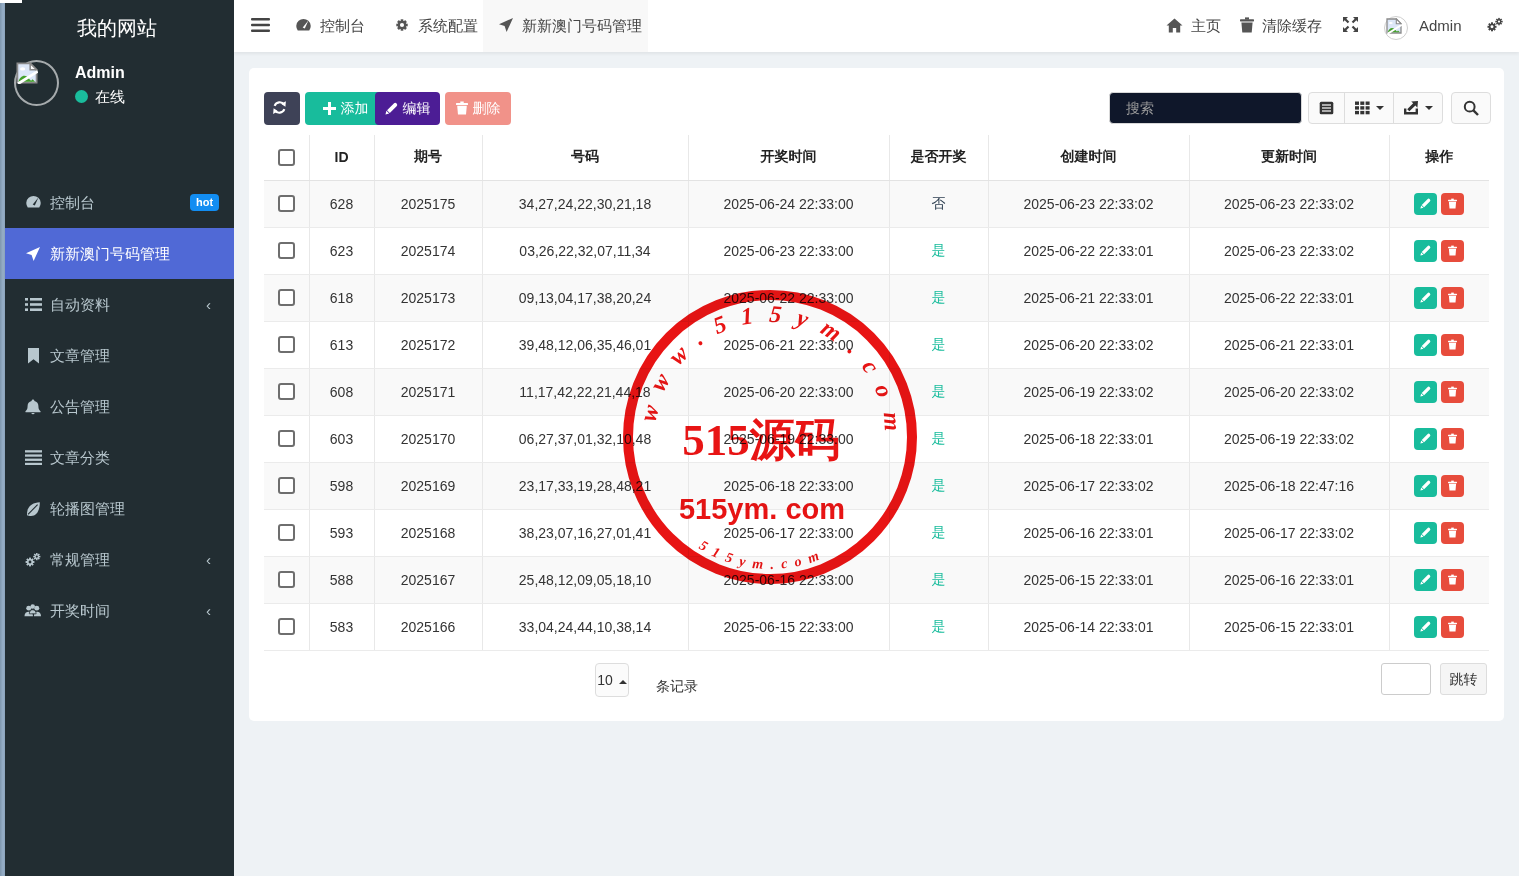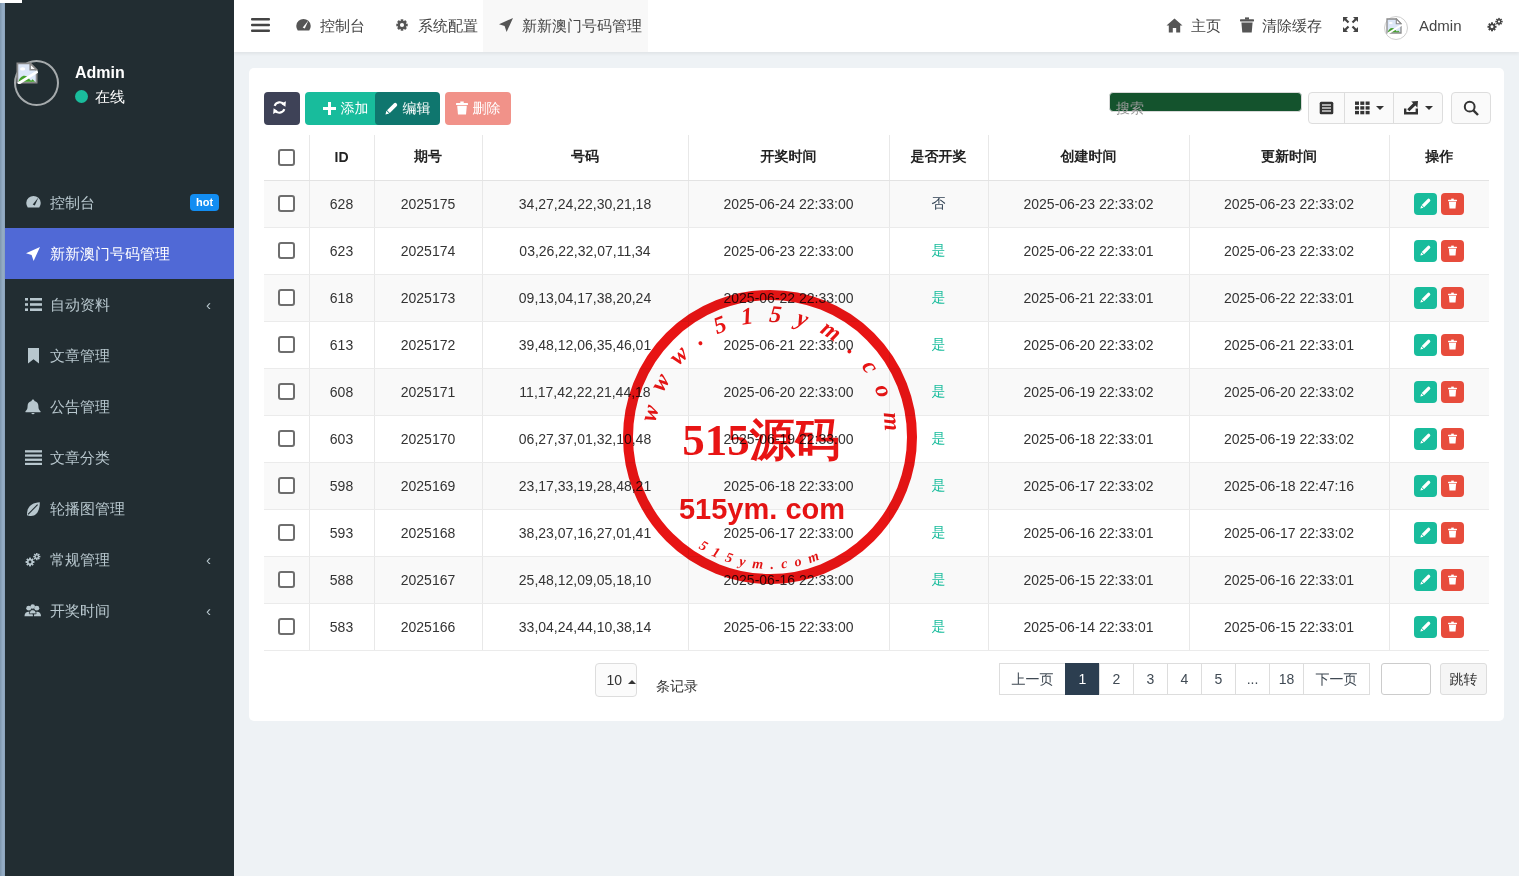--- a/index.html
+++ b/index.html
@@ -25,24 +25,24 @@
 
 #navbar{position:absolute;left:234px;top:0;width:1285px;height:52px;background:#fff;z-index:4;box-shadow:0 2px 3px rgba(0,0,0,.06)}
 .ntab{position:absolute;top:0;height:52px;line-height:52px;color:#454545;font-size:15px}
 .ntab svg{vertical-align:-2px;margin-right:8px}
 #tab-active{position:absolute;left:249px;top:0;width:165px;height:52px;background:#f8f8f8}
 
 #panel{position:absolute;left:249px;top:68px;width:1255px;height:653px;background:#fff;border-radius:5px;z-index:1}
 .btn{position:absolute;height:33px;border-radius:4px;color:#fff;font-size:14px;text-align:center;line-height:33px}
 #btn-refresh{left:15px;top:24px;width:36px;background:#3e4257}
 #btn-add{left:56px;top:24px;width:81px;background:#18bc9c}
-#btn-edit{left:126px;top:24px;width:65px;background:#0f766e}
+#btn-edit{left:126px;top:24px;width:65px;background:#4c1d95}
 #btn-del{left:196px;top:24px;width:66px;background:#f19289}
 .btn svg{vertical-align:-2px;margin-right:5px}
-#srch{position:absolute;left:860px;top:24px;width:193px;height:20px;border:1px solid #d8d8d8;border-radius:4px;color:#9a9a9a;font-size:14px;line-height:30px;padding-left:6px;background:#14532d}
+#srch{position:absolute;left:860px;top:24px;width:193px;height:32px;border:1px solid #d8d8d8;border-radius:4px;color:#9a9a9a;font-size:14px;line-height:30px;padding-left:16px;background:#0f172a}
 .tbtn{position:absolute;top:24px;height:32px;background:#fafafa;border:1px solid #ddd;display:flex;align-items:center;justify-content:center}
 #tb1{left:1059px;width:37px;border-radius:4px 0 0 4px}
 #tb2{left:1095px;width:50px}
 #tb3{left:1144px;width:50px;border-radius:0 4px 4px 0}
 #tb4{left:1202px;width:40px;border-radius:4px}
 .caret{display:inline-block;width:0;height:0;border-left:4px solid transparent;border-right:4px solid transparent;border-top:4px solid #333;margin-left:6px}
 
 #tbl{position:absolute;left:15px;top:67px;width:1225px;border-collapse:collapse;table-layout:fixed;font-size:14px;color:#333}
 #tbl th{font-weight:bold;height:45px;border-bottom:1px solid #e3e3e3;text-align:center;font-size:14px;color:#222}
 #tbl td{height:47px;border-bottom:1px solid #ebebeb;text-align:center}
@@ -53,34 +53,35 @@
 .cb{display:inline-block;width:17px;height:17px;border:2px solid #6e6e6e;border-radius:3px;background:#fff;vertical-align:middle}
 .yes{color:#18bc9c}
 .no{color:#2c3e50}
 .act{display:inline-flex;gap:4px;justify-content:center}
 .sbtn{width:23px;height:22px;border-radius:4px;display:flex;align-items:center;justify-content:center}
 .sbtn.g{background:#18bc9c}
 .sbtn.r{background:#e74c3c}
 
 #foot{position:absolute;left:15px;top:595px;width:1225px;height:50px;font-size:14px;color:#333}
 #recinfo{position:absolute;left:1px;top:15px}
-#pp{position:absolute;left:331px;top:0px;width:42px;height:34px;background:#fbfbfb;border:1px solid #ddd;border-radius:4px;text-align:right;line-height:32px}
+#pp{position:absolute;left:331px;top:0px;width:34px;height:34px;background:#fbfbfb;border:1px solid #ddd;border-radius:4px;text-align:center;line-height:32px}
 #recinfo2{position:absolute;left:392px;top:15px}
 .pager{position:absolute;top:0;height:32px;display:flex}
 .pg{width:35px;height:32px;border:1px solid #ddd;background:#fff;color:#404a54;text-align:center;line-height:30px;margin-left:-1px}
 .pg.w{width:67px}
 .pg.on{background:#2c3e50;color:#fff;border-color:#2c3e50}
 #jumpbox{position:absolute;left:1117px;top:0;width:50px;height:32px;border:1px solid #ccc;border-radius:3px;background:#fff}
 #jumpbtn{position:absolute;left:1176px;top:0;width:47px;height:32px;background:#f5f5f5;border:1px solid #ddd;border-radius:3px;text-align:center;line-height:30px}
 
 #stamp{position:absolute;left:618px;top:287px;width:300px;height:300px;z-index:20;mix-blend-mode:multiply;opacity:.92}
 </style>
 </head>
 <body>
 <div id="sidebar">
+  <div id="sitename">我的网站</div>
   <div id="avatar"></div>
     <div style="position:absolute;left:16px;top:62px"><svg class="bimg" width="22" height="22" viewBox="0 0 16 16">
         <path d="M1 1 H10.3 L15 5.7 V15 H1 Z" fill="#dce7f8" stroke="#8a8a8a" stroke-width="1.3"></path>
         <path d="M10.3 1 L15 5.7 H10.3 Z" fill="#fff" stroke="#8a8a8a" stroke-width="1.1"></path>
         <ellipse cx="4.8" cy="5" rx="1.9" ry="1.1" fill="#fff"></ellipse>
         <path d="M1.8 14.3 C2.6 10.8 5.6 8.9 8 10.6 L11.6 14.3 Z" fill="#44a02a"></path>
         <path d="M12 12.6 L13.9 14.3 H10.4 Z" fill="#44a02a"></path>
         <line x1="1.5" y1="15.8" x2="15.8" y2="6.8" stroke="#fff" stroke-width="2"></line>
       </svg></div>
   <div id="uname">Admin</div>
@@ -612,31 +613,20 @@
                   </g>
                 </svg>
               </span>
             </span></td>
         </tr>
   </tbody>
     </table>
   <div id="foot">
     <div id="pp">10 <span style="display:inline-block;width:0;height:0;border-left:4px solid transparent;border-right:4px solid transparent;border-bottom:4px solid #333;margin-left:2px;vertical-align:1px"></span></div>
     <div id="recinfo2">条记录</div>
-    <div class="pager" style="left:736px">
-      <div class="pg w">上一页</div>
-        <div class="pg on">1</div>
-        <div class="pg">2</div>
-        <div class="pg">3</div>
-        <div class="pg">4</div>
-        <div class="pg">5</div>
-        <div class="pg">...</div>
-        <div class="pg">18</div>
-        <div class="pg w">下一页</div>
-    </div>
     <div id="jumpbox"></div>
     <div id="jumpbtn">跳转</div>
   </div>
 </div>
 <svg id="stamp" viewBox="0 0 300 300">
   <circle cx="152" cy="150" r="142" fill="none" stroke="#e60000" stroke-width="10"></circle>
   <path id="arcT" d="M 37.9 136.0 A 115 115 0 1 1 265.3 170.0" fill="none"></path>
   <text font-size="24" font-weight="bold" font-style="italic" fill="#e60000" letter-spacing="14.6" font-family="Liberation Serif,serif"><textPath href="#arcT" startOffset="0">www.515ym.com</textPath></text>
   <text x="143" y="168" text-anchor="middle" font-size="45" font-weight="bold" fill="#e60000" font-family="Liberation Serif,serif">515源码</text>
   <text x="144" y="232" text-anchor="middle" font-size="29" font-weight="bold" fill="#e60000" font-family="Liberation Sans,sans-serif">515ym. com</text>

